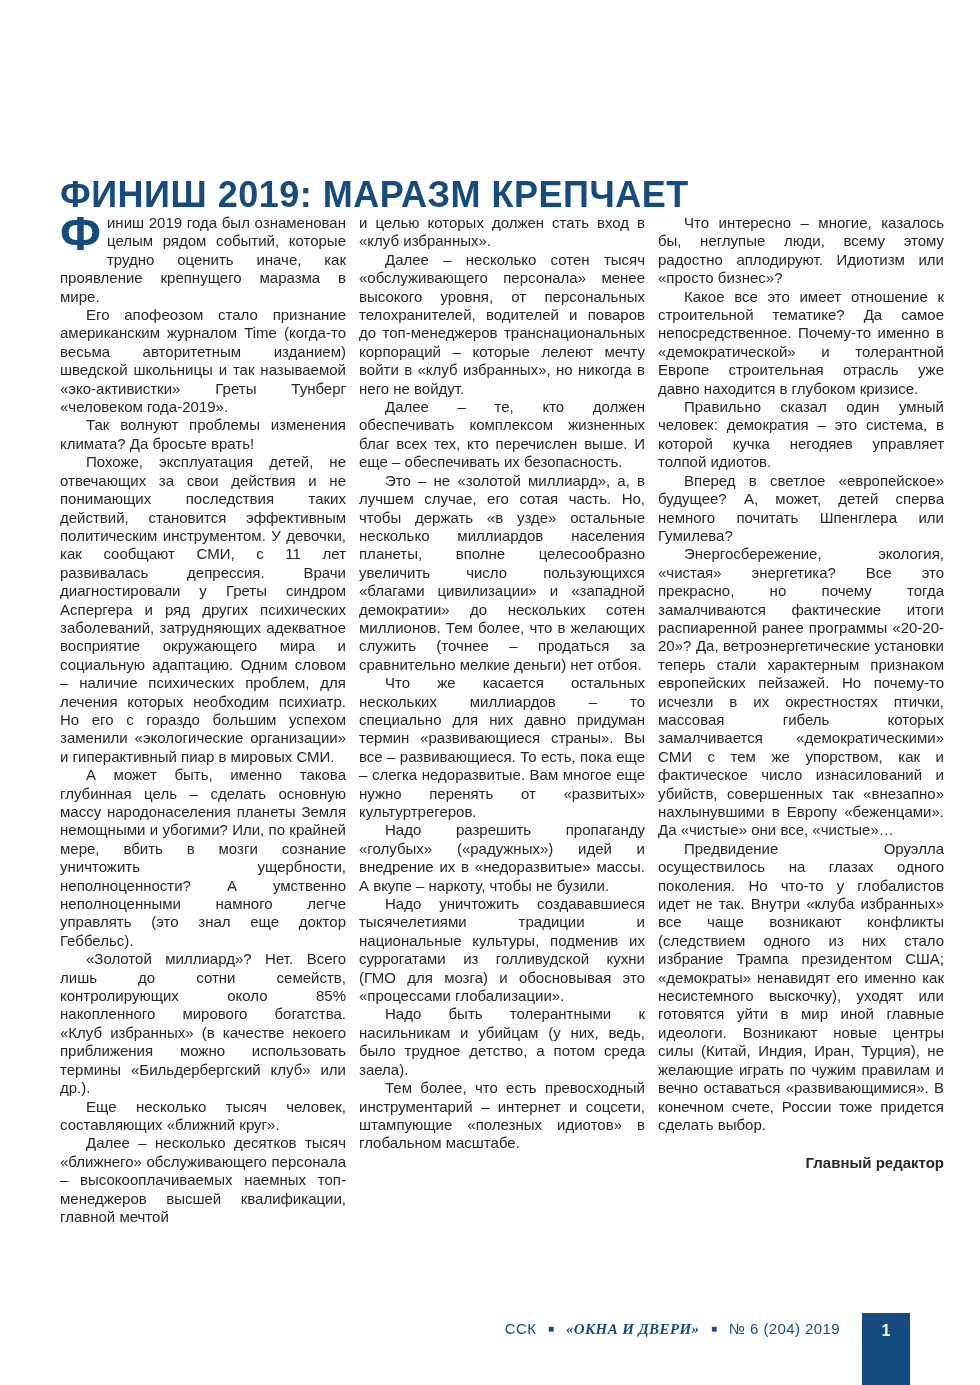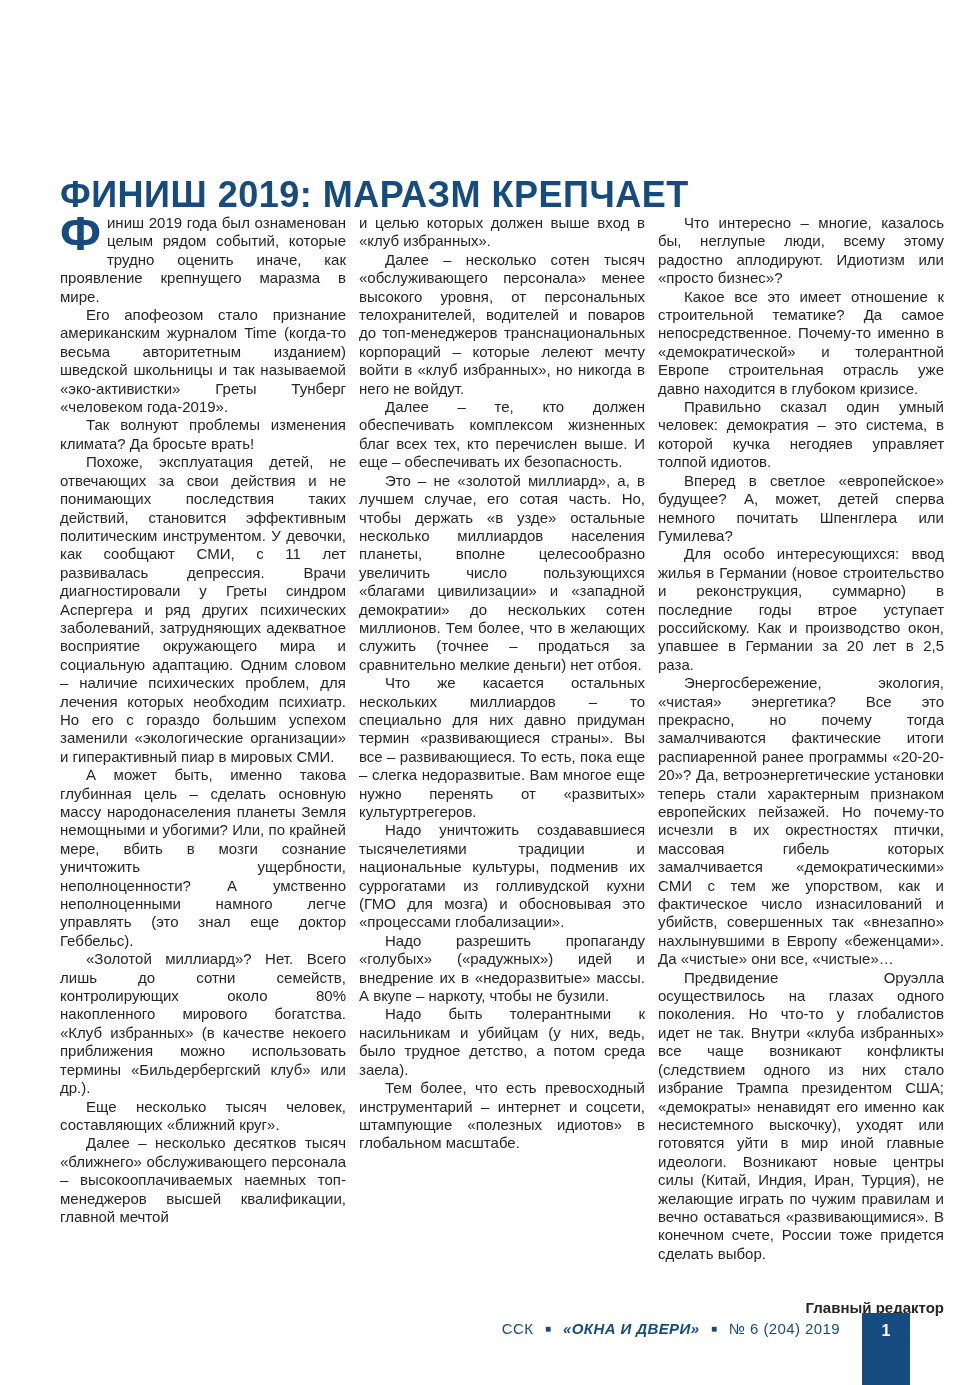--- a/index.html
+++ b/index.html
@@ -22,71 +22,70 @@
     font-size:15px; line-height:18.4px; color:var(--body-text);
     text-align:justify;
   }
   .column p { margin:0; text-indent:26px; }
   .column p.no-indent { text-indent:0; }
   .dropcap {
     float:left; font-size:48px; line-height:37px; font-weight:700;
     color:var(--accent); margin:1px 6px 0 0;
   }
   .signature {
-    margin-top:36px; font-weight:700; text-align:right; text-indent:0;
+    margin-top:20px; font-weight:700; text-align:right; text-indent:0;
   }
   .footer {
     position:absolute; top:1320px; right:140px;
     font-size:15px; letter-spacing:0.4px; color:var(--accent);
     white-space:nowrap;
   }
   .footer .sq { font-size:10px; vertical-align:2px; margin:0 7px; }
-  .footer .mag { font-weight:700; font-style:italic; }
+  .footer .mag { font-weight:700; font-style:italic;font-family:Liberation Serif, serif; }
   .pagebox {
     position:absolute; top:1313px; right:70px; width:48px; height:72px;
     background:var(--accent); color:#ffffff; text-align:center;
     font-size:16px; font-weight:700; padding-top:9px; box-sizing:border-box;
   }
 </style>
 </head>
 <body>
 
 <div class="page">
 
   <h1 class="title">ФИНИШ 2019: МАРАЗМ КРЕПЧАЕТ</h1>
 
   <div class="columns">
     <div class="column">
         <p class="no-indent"><span class="dropcap">Ф</span>иниш 2019 года был ознаменован целым рядом событий, которые трудно оценить иначе, как проявление крепнущего маразма в мире.</p>
         <p>Его апофеозом стало признание американским журналом Time (когда-то весьма авторитетным изданием) шведской школьницы и так называемой «эко-активистки» Греты Тунберг «человеком года-2019».</p>
         <p>Так волнуют проблемы изменения климата? Да бросьте врать!</p>
         <p>Похоже, эксплуатация детей, не отвечающих за свои действия и не понимающих последствия таких действий, становится эффективным политическим инструментом. У девочки, как сообщают СМИ, с 11 лет развивалась депрессия. Врачи диагностировали у Греты синдром Аспергера и ряд других психических заболеваний, затрудняющих адекватное восприятие окружающего мира и социальную адаптацию. Одним словом – наличие психических проблем, для лечения которых необходим психиатр. Но его с гораздо большим успехом заменили «экологические организации» и гиперактивный пиар в мировых СМИ.</p>
         <p>А может быть, именно такова глубинная цель – сделать основную массу народонаселения планеты Земля немощными и убогими? Или, по крайней мере, вбить в мозги сознание уничтожить ущербности, неполноценности? А умственно неполноценными намного легче управлять (это знал еще доктор Геббельс).</p>
-        <p>«Золотой миллиард»? Нет. Всего лишь до сотни семейств, контролирующих около 80% накопленного мирового богатства. «Клуб избранных» (в качестве некоего приближения можно использовать термины «Бильдербергский клуб» или др.).</p>
+        <p>«Золотой миллиард»? Нет. Всего лишь до сотни семейств, контролирующих около 85% накопленного мирового богатства. «Клуб избранных» (в качестве некоего приближения можно использовать термины «Бильдербергский клуб» или др.).</p>
         <p>Еще несколько тысяч человек, составляющих «ближний круг».</p>
         <p>Далее – несколько десятков тысяч «ближнего» обслуживающего персонала – высокооплачиваемых наемных топ-менеджеров высшей квалификации, главной мечтой</p>
       </div>
     <div class="column">
-        <p class="no-indent">и целью которых должен выше вход в «клуб избранных».</p>
+        <p class="no-indent">и целью которых должен стать вход в «клуб избранных».</p>
         <p>Далее – несколько сотен тысяч «обслуживающего персонала» менее высокого уровня, от персональных телохранителей, водителей и поваров до топ-менеджеров транснациональных корпораций – которые лелеют мечту войти в «клуб избранных», но никогда в него не войдут.</p>
         <p>Далее – те, кто должен обеспечивать комплексом жизненных благ всех тех, кто перечислен выше. И еще – обеспечивать их безопасность.</p>
         <p>Это – не «золотой миллиард», а, в лучшем случае, его сотая часть. Но, чтобы держать «в узде» остальные несколько миллиардов населения планеты, вполне целесообразно увеличить число пользующихся «благами цивилизации» и «западной демократии» до нескольких сотен миллионов. Тем более, что в желающих служить (точнее – продаться за сравнительно мелкие деньги) нет отбоя.</p>
         <p>Что же касается остальных нескольких миллиардов – то специально для них давно придуман термин «развивающиеся страны». Вы все – развивающиеся. То есть, пока еще – слегка недоразвитые. Вам многое еще нужно перенять от «развитых» культуртрегеров.</p>
+        <p>Надо разрешить пропаганду «голубых» («радужных») идей и внедрение их в «недоразвитые» массы. А вкупе – наркоту, чтобы не бузили.</p>
         <p>Надо уничтожить создававшиеся тысячелетиями традиции и национальные культуры, подменив их суррогатами из голливудской кухни (ГМО для мозга) и обосновывая это «процессами глобализации».</p>
-        <p>Надо разрешить пропаганду «голубых» («радужных») идей и внедрение их в «недоразвитые» массы. А вкупе – наркоту, чтобы не бузили.</p>
         <p>Надо быть толерантными к насильникам и убийцам (у них, ведь, было трудное детство, а потом среда заела).</p>
         <p>Тем более, что есть превосходный инструментарий – интернет и соцсети, штампующие «полезных идиотов» в глобальном масштабе.</p>
       </div>
     <div class="column">
       <div>
           <p>Что интересно – многие, казалось бы, неглупые люди, всему этому радостно аплодируют. Идиотизм или «просто бизнес»?</p>
           <p>Какое все это имеет отношение к строительной тематике? Да самое непосредственное. Почему-то именно в «демократической» и толерантной Европе строительная отрасль уже давно находится в глубоком кризисе.</p>
           <p>Правильно сказал один умный человек: демократия – это система, в которой кучка негодяев управляет толпой идиотов.</p>
           <p>Вперед в светлое «европейское» будущее? А, может, детей сперва немного почитать Шпенглера или Гумилева?</p>
-          <p>Для особо интересующихся: ввод жилья в Германии (новое строительство и реконструкция, суммарно) в последние годы втрое уступает российскому. Как и производство окон, упавшее в Германии за 20 лет в 2,5 раза.</p>
           <p>Энергосбережение, экология, «чистая» энергетика? Все это прекрасно, но почему тогда замалчиваются фактические итоги распиаренной ранее программы «20-20-20»? Да, ветроэнергетические установки теперь стали характерным признаком европейских пейзажей. Но почему-то исчезли в их окрестностях птички, массовая гибель которых замалчивается «демократическими» СМИ с тем же упорством, как и фактическое число изнасилований и убийств, совершенных так «внезапно» нахлынувшими в Европу «беженцами». Да «чистые» они все, «чистые»…</p>
           <p>Предвидение Оруэлла осуществилось на глазах одного поколения. Но что-то у глобалистов идет не так. Внутри «клуба избранных» все чаще возникают конфликты (следствием одного из них стало избрание Трампа президентом США; «демократы» ненавидят его именно как несистемного выскочку), уходят или готовятся уйти в мир иной главные идеологи. Возникают новые центры силы (Китай, Индия, Иран, Турция), не желающие играть по чужим правилам и вечно оставаться «развивающимися». В конечном счете, России тоже придется сделать выбор.</p>
         </div>
       <div class="signature">Главный редактор</div>
     </div>
   </div>
 
   <div class="footer">
     <span>ССК</span>
     <span class="sq">■</span>

